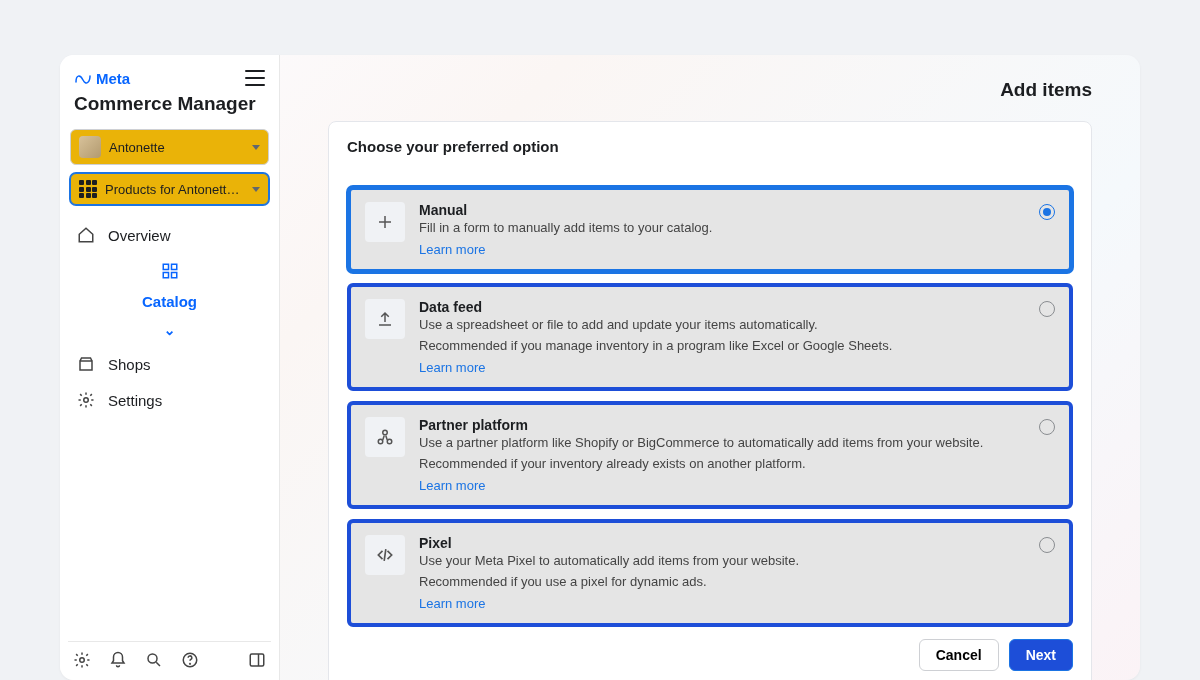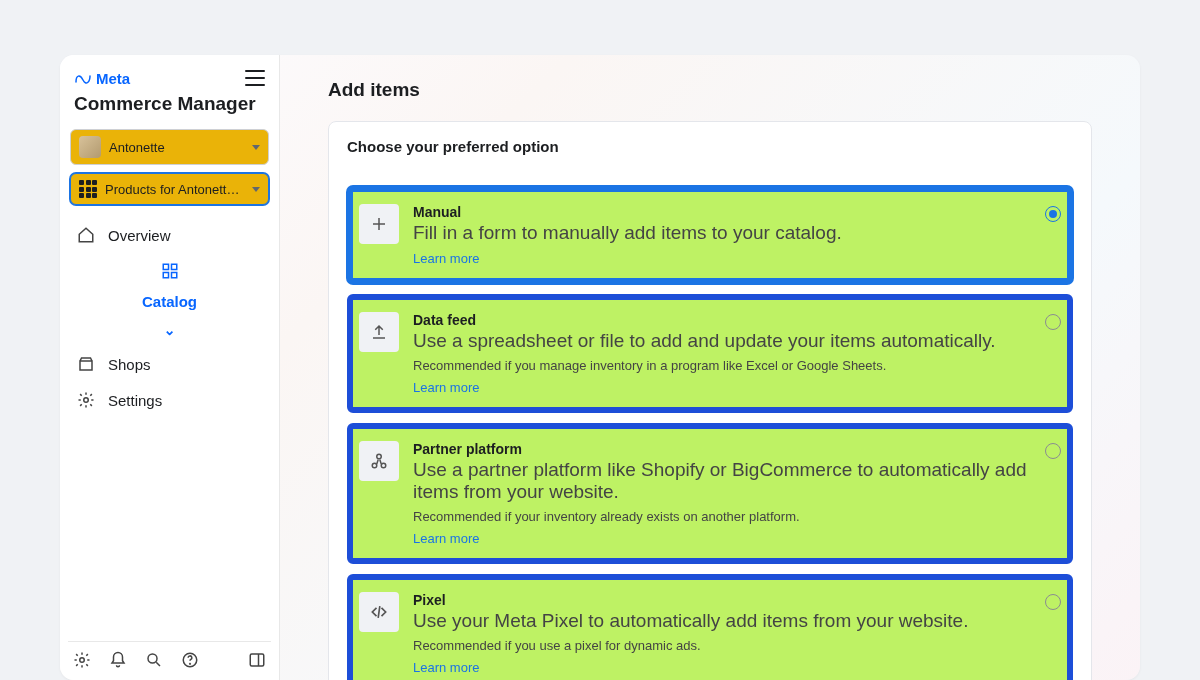--- a/index.html
+++ b/index.html
@@ -120,58 +120,59 @@
   
   .main {
     flex: 1;
     padding: 24px 48px;
     overflow: auto;
   }
   .page-title {
     font-size: 19px;
     font-weight: 700;
     margin-bottom: 20px;
+    text-align: right;
   }
   .card {
     background: #fff;
     border: 1px solid #e4e6eb;
     border-radius: 8px;
     padding: 16px 18px 16px 18px;
   }
   .card-header {
     font-size: 15px;
     font-weight: 700;
     margin-bottom: 31px;
   }
   .option {
-    border: 6px solid #1d4ed8;
+    border: 4px solid #1d4ed8;
     border-radius: 6px;
-    padding: 12px 6px;
+    padding: 12px 14px;
     display: flex;
     gap: 14px;
     align-items: flex-start;
     margin-bottom: 10px;
     cursor: pointer;
-    background:#bef264;
+    background:#e5e5e5;
   }
   .option.selected {
     border-color: #1b74e4;
     box-shadow: 0 0 0 1px #1b74e4;
   }
   .opt-icon {
     width: 40px; height: 40px;
     background: #f0f2f5;
     border-radius: 4px;
     display:flex; align-items:center; justify-content:center;
     color:#555;
     flex-shrink:0;
   }
   .opt-body { flex:1; }
   .opt-title { font-weight:700; font-size:14px; margin-bottom:2px; }
-  .opt-desc { font-size:19px; color:#444; margin-bottom:6px; }
+  .opt-desc { font-size:13px; color:#444; margin-bottom:6px; }
   .opt-rec { font-size:13px; color:#444; margin-bottom:6px; }
   .opt-learn { font-size:13px; color:#1b74e4; }
   .radio {
     width:16px; height:16px; border-radius:50%;
     border: 1.5px solid #8a8d91;
     flex-shrink:0;
     margin-top:2px;
     position:relative;
   }
   .option.selected .radio { border-color:#1b74e4; }

